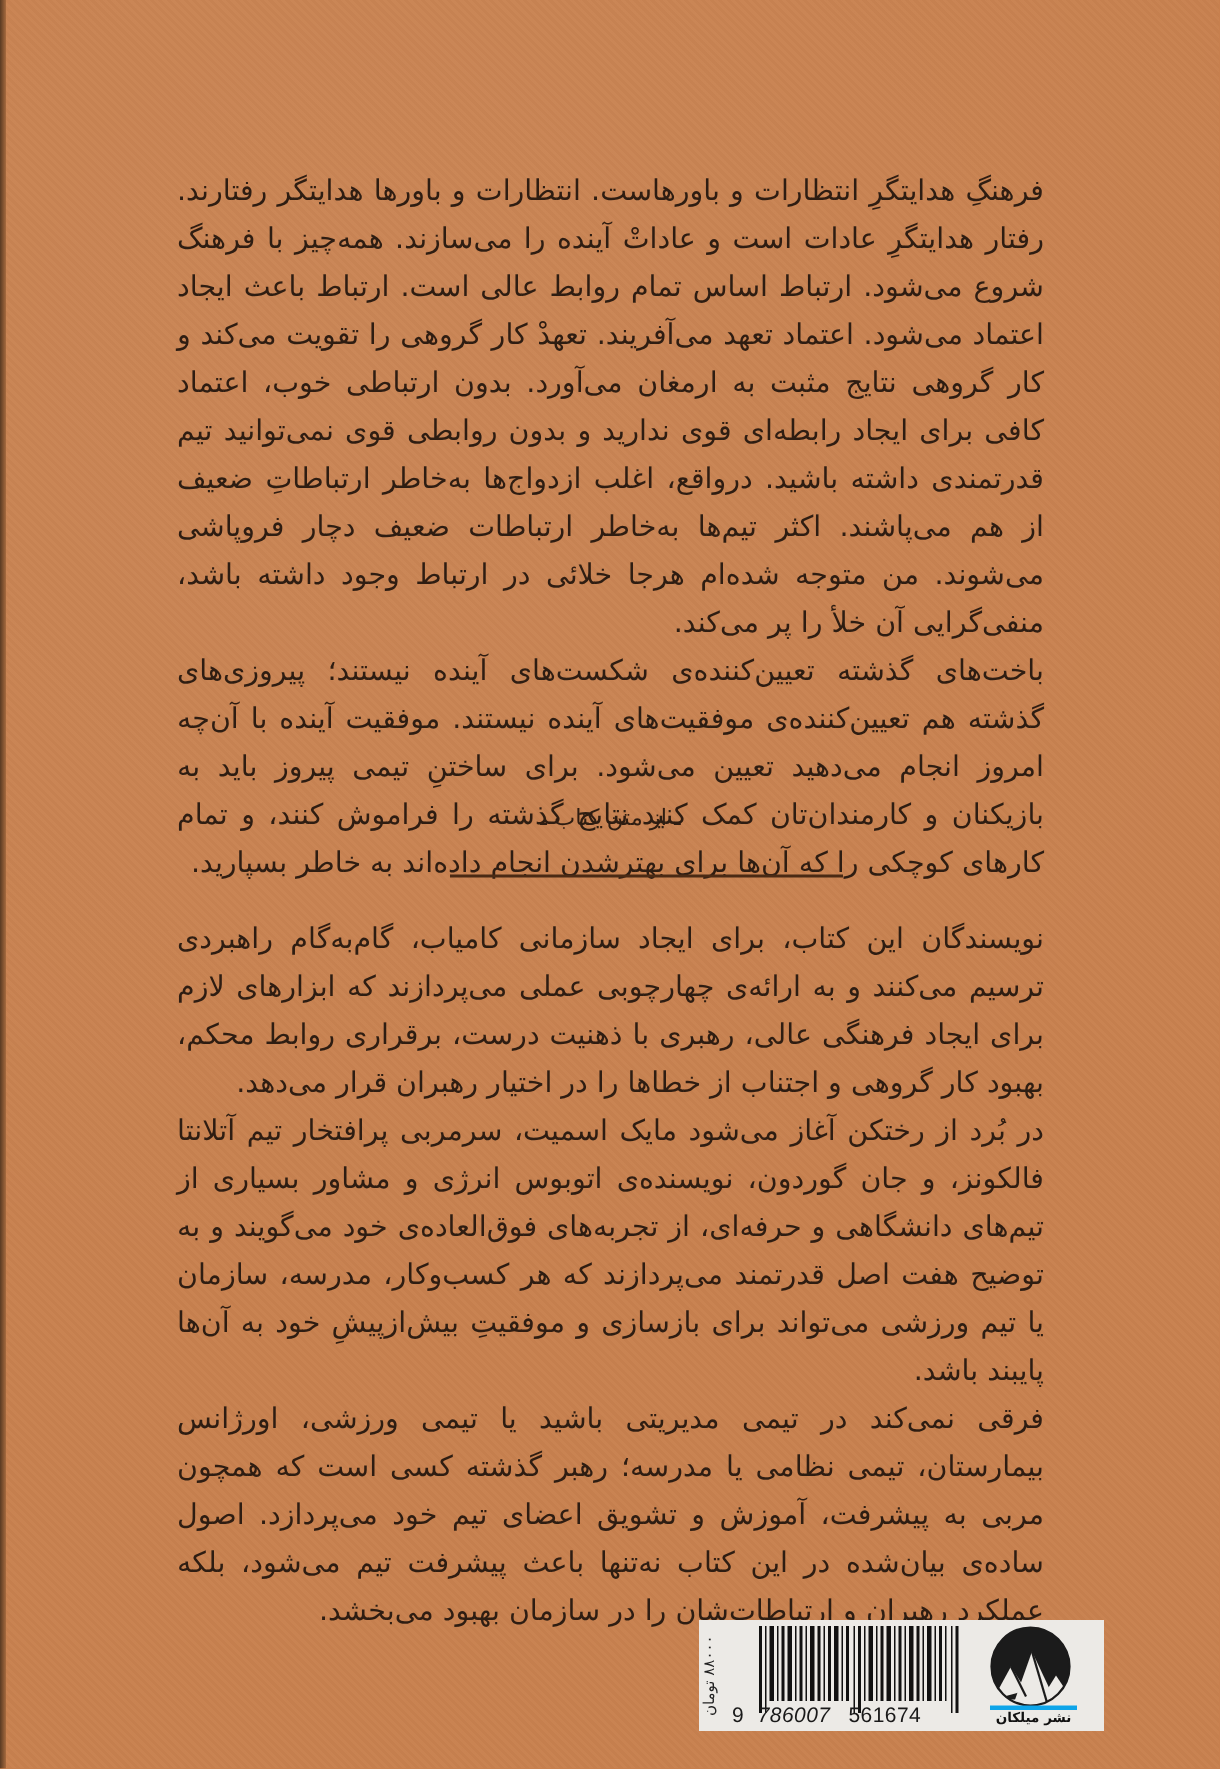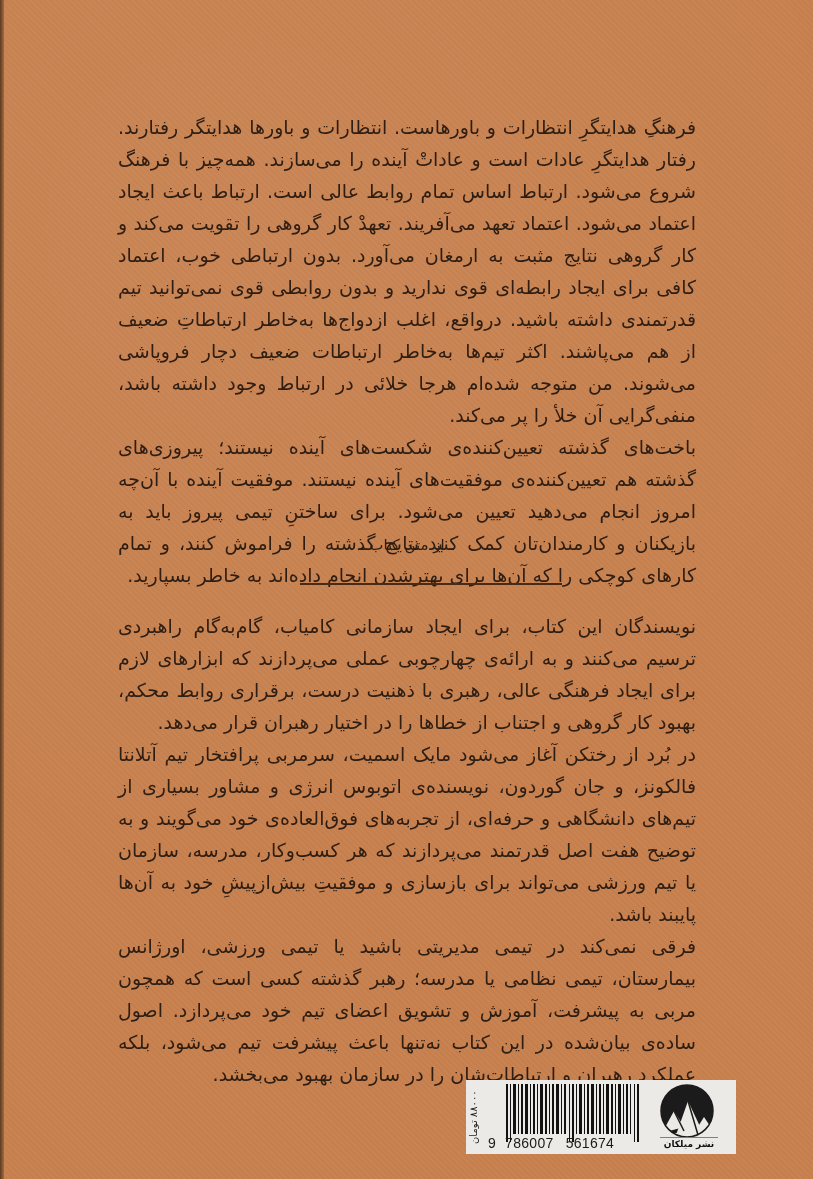--- a/index.html
+++ b/index.html
@@ -96,39 +96,39 @@
       top: 55px;
       width: 165px;
       font-family: "Liberation Sans", sans-serif;
       font-size: 14px;
       color: #1a1a1a;
       letter-spacing: 0.3px;
       white-space: nowrap;
     }
     .isbn-digits span { display: inline-block; }
     .isbn-lead { margin-right: 9px; }
-    .isbn-mid { margin-right: 12px; }
+    .isbn-mid { margin-right: 12px; font-style: italic; }
     .publisher-logo {
       position: absolute;
       left: 188px;
       top: 3px;
       width: 66px;
       height: 66px;
     }
     .publisher-name {
       position: absolute;
       left: 194px;
       top: 57px;
       width: 58px;
       font-size: 9px;
       font-weight: bold;
       color: #111;
       text-align: center;
       direction: rtl;
-      border-top: 1px solid #0ea5e9;
+      border-top: 3px solid #0ea5e9;
       line-height: 12px;
     }
   </style>
 </head>
 <body>
 
 <div class="cover"></div>
 <div class="spine-edge"></div>
 
 <div class="text-block" id="quote-block">

